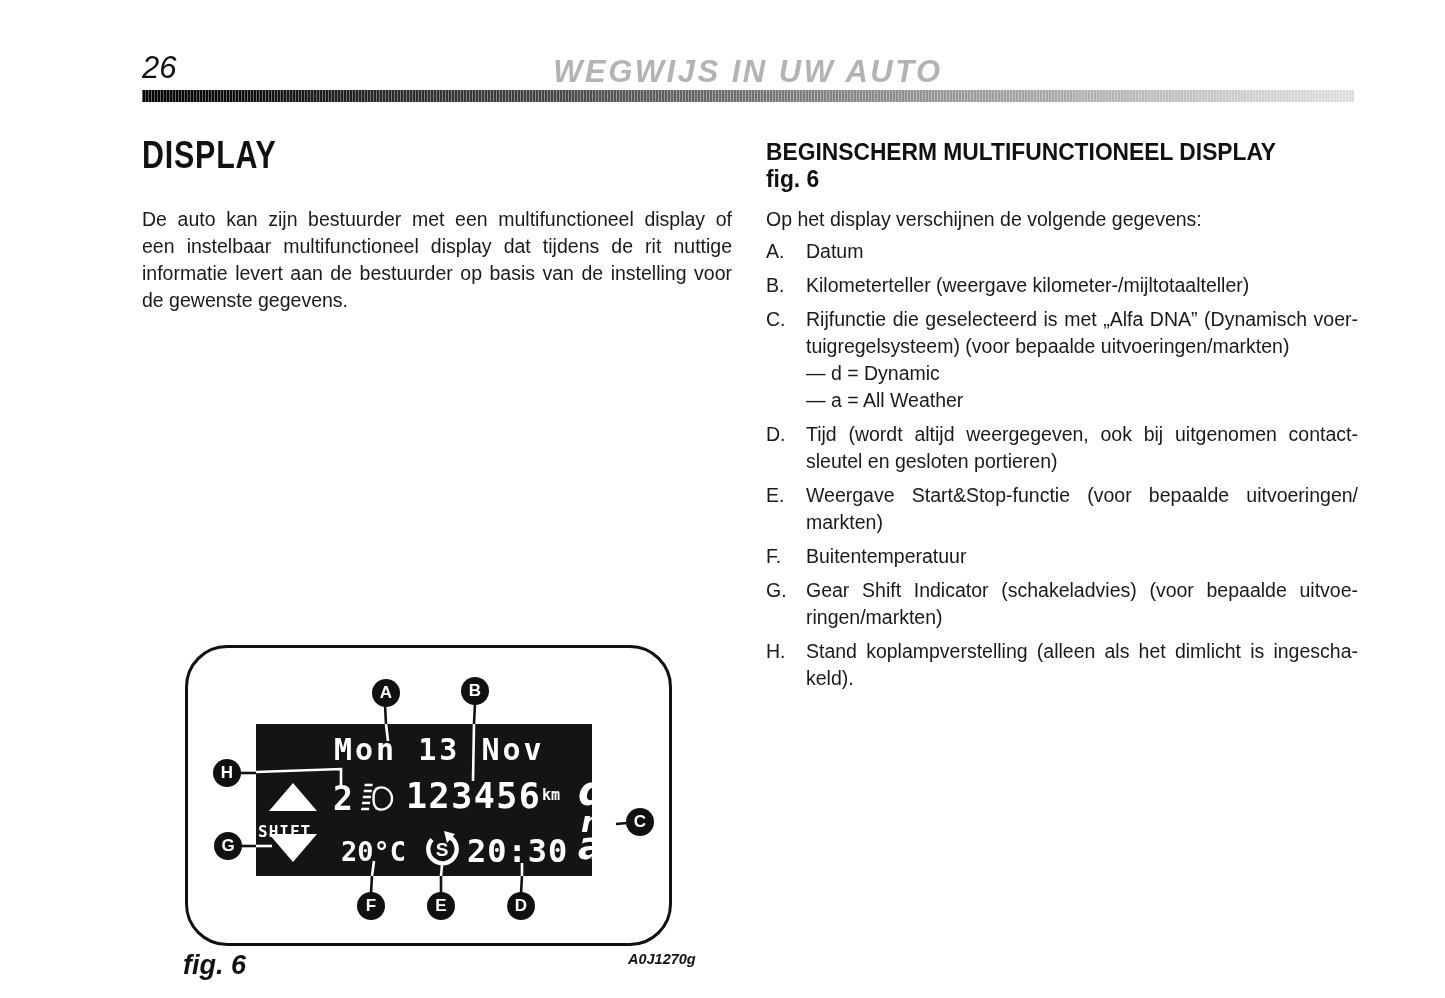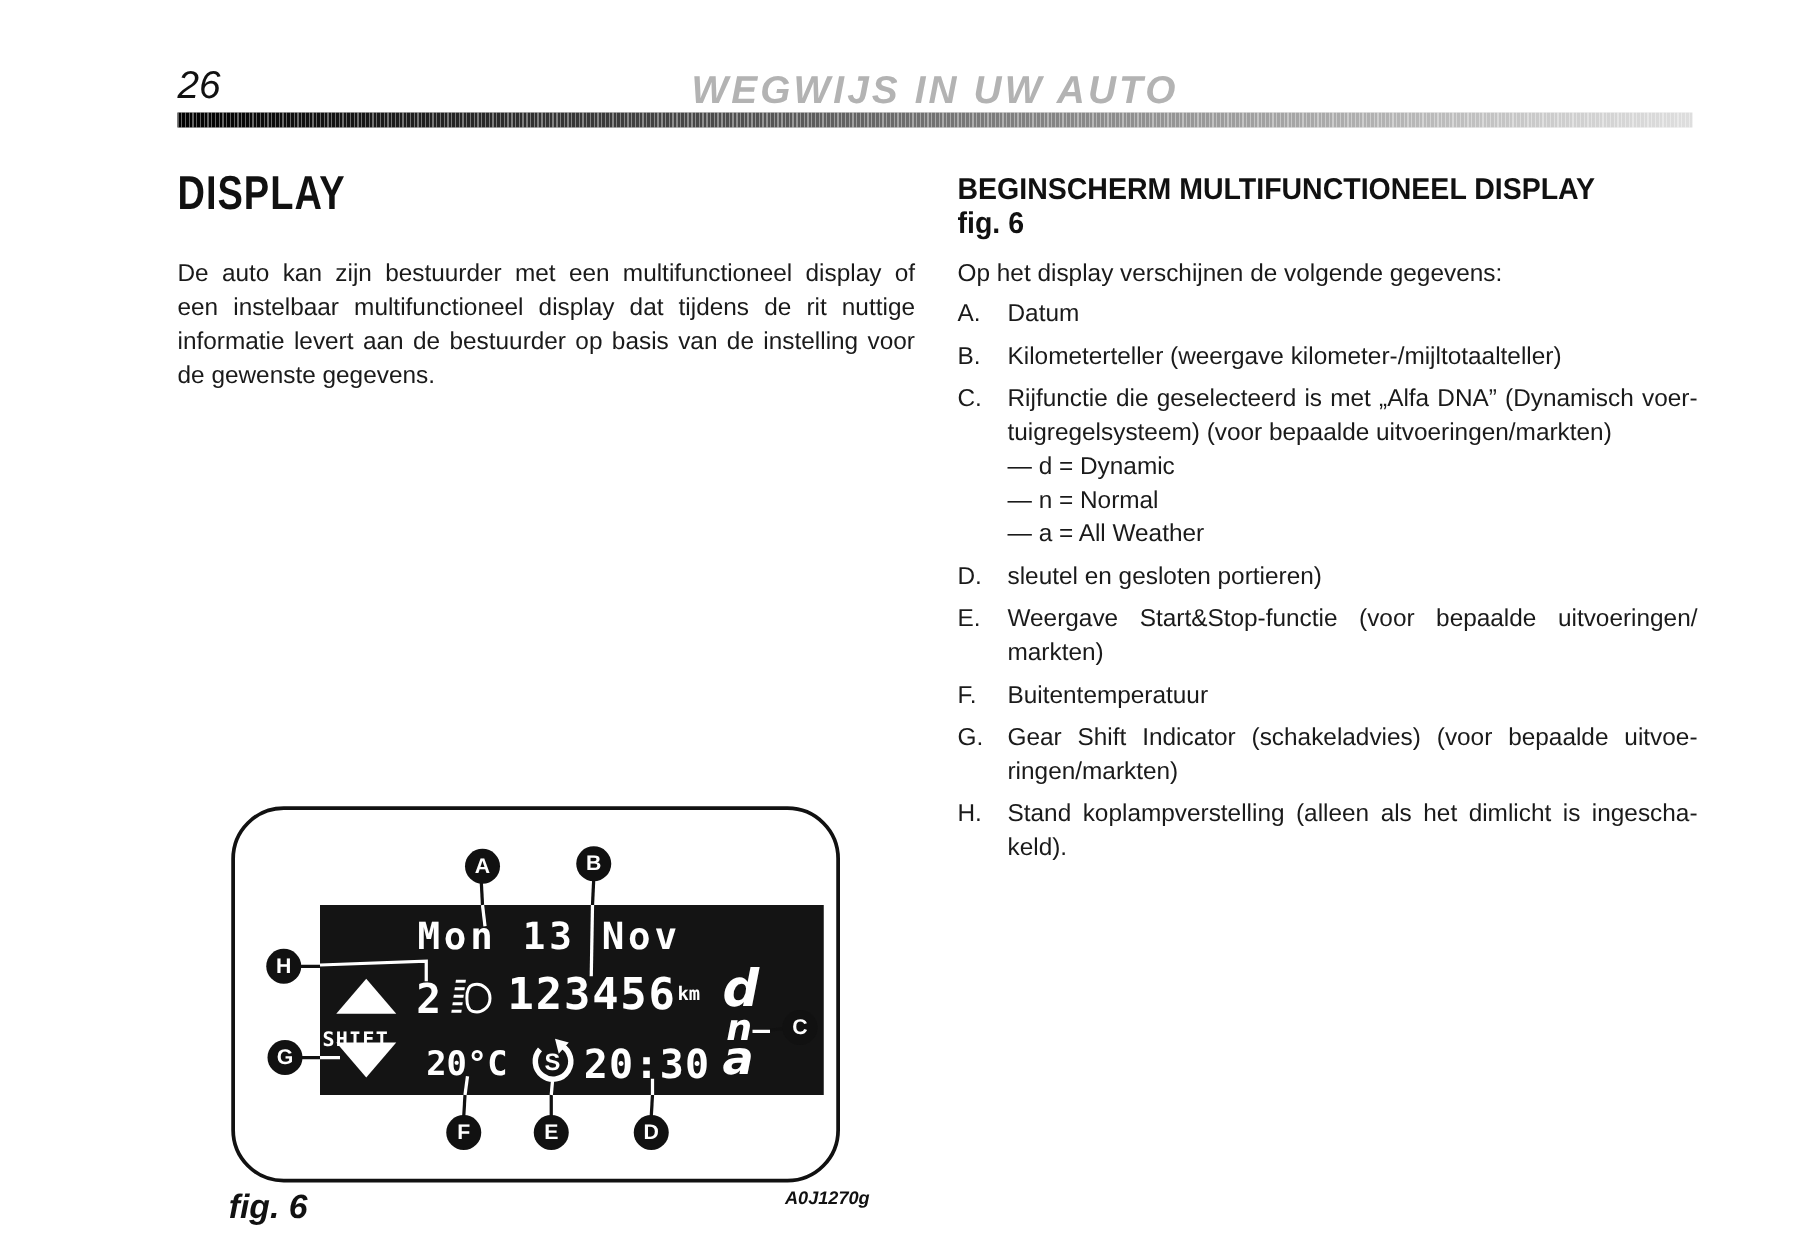--- a/index.html
+++ b/index.html
@@ -39,21 +39,21 @@
   .item-label { width:40px; flex:0 0 40px; font-size:19.5px; line-height:27px; }
   .item-lines { flex:1 1 auto; min-width:0; }
   .closing { margin-top:0; }
   
   .figure {
     position:absolute; left:185px; top:645px; width:487px; height:301px;
     background:#fff; border:3.5px solid #111; border-radius:42px; box-sizing:border-box;
   }
   .leaders { position:absolute; left:0; top:0; width:487px; height:301px; }
   .disp {
-    position:absolute; left:68px; top:76px; width:403px; height:152px; background:#141414;
+    position:absolute; left:68px; top:76px; width:336px; height:152px; background:#141414;
   }
   .disp > div { position:absolute; color:#fff; }
   .seg  { font-family:"DejaVu Sans Mono", monospace; font-weight:bold; }
   #d-date  { left:78px;  top:8px;   font-size:30px; letter-spacing:3px; }
   #d-level { left:77px;  top:55px;  font-size:33px; }
   #d-lamp  { left:98px;  top:58px;  }
   #d-odo   { left:150px; top:52px;  font-size:35px; letter-spacing:1.5px; }
   #d-km    { left:286px; top:62px;  font-size:15px; }
   #d-dna-d { left:322px; top:47px;  font-size:41px; font-style:italic; font-weight:600; font-family:"DejaVu Sans", sans-serif; line-height:1;}
   #d-dna-n { left:325px; top:84px;  font-size:29px; font-style:italic; font-weight:600; font-family:"DejaVu Sans", sans-serif; line-height:1;}
@@ -117,27 +117,27 @@
           <div class="item-lines">
             <div class="ln">Kilometerteller (weergave kilometer-/mijltotaalteller)</div>
           </div>
         </div>
         <div class="item">
           <div class="item-label">C.</div>
           <div class="item-lines">
             <div class="ln j">Rijfunctie die geselecteerd is met „Alfa DNA” (Dynamisch voer-</div>
             <div class="ln">tuigregelsysteem) (voor bepaalde uitvoeringen/markten)</div>
             <div class="ln">— d = Dynamic</div>
-            <div class="ln">— n = Normal</div>
             <div class="ln">— a = All Weather</div>
           </div>
         </div>
         <div class="item">
           <div class="item-label">D.</div>
           <div class="item-lines">
+            <div class="ln j">Tijd (wordt altijd weergegeven, ook bij uitgenomen contact-</div>
             <div class="ln">sleutel en gesloten portieren)</div>
           </div>
         </div>
         <div class="item">
           <div class="item-label">E.</div>
           <div class="item-lines">
             <div class="ln j">Weergave Start&amp;Stop-functie (voor bepaalde uitvoeringen/</div>
             <div class="ln">markten)</div>
           </div>
         </div>

